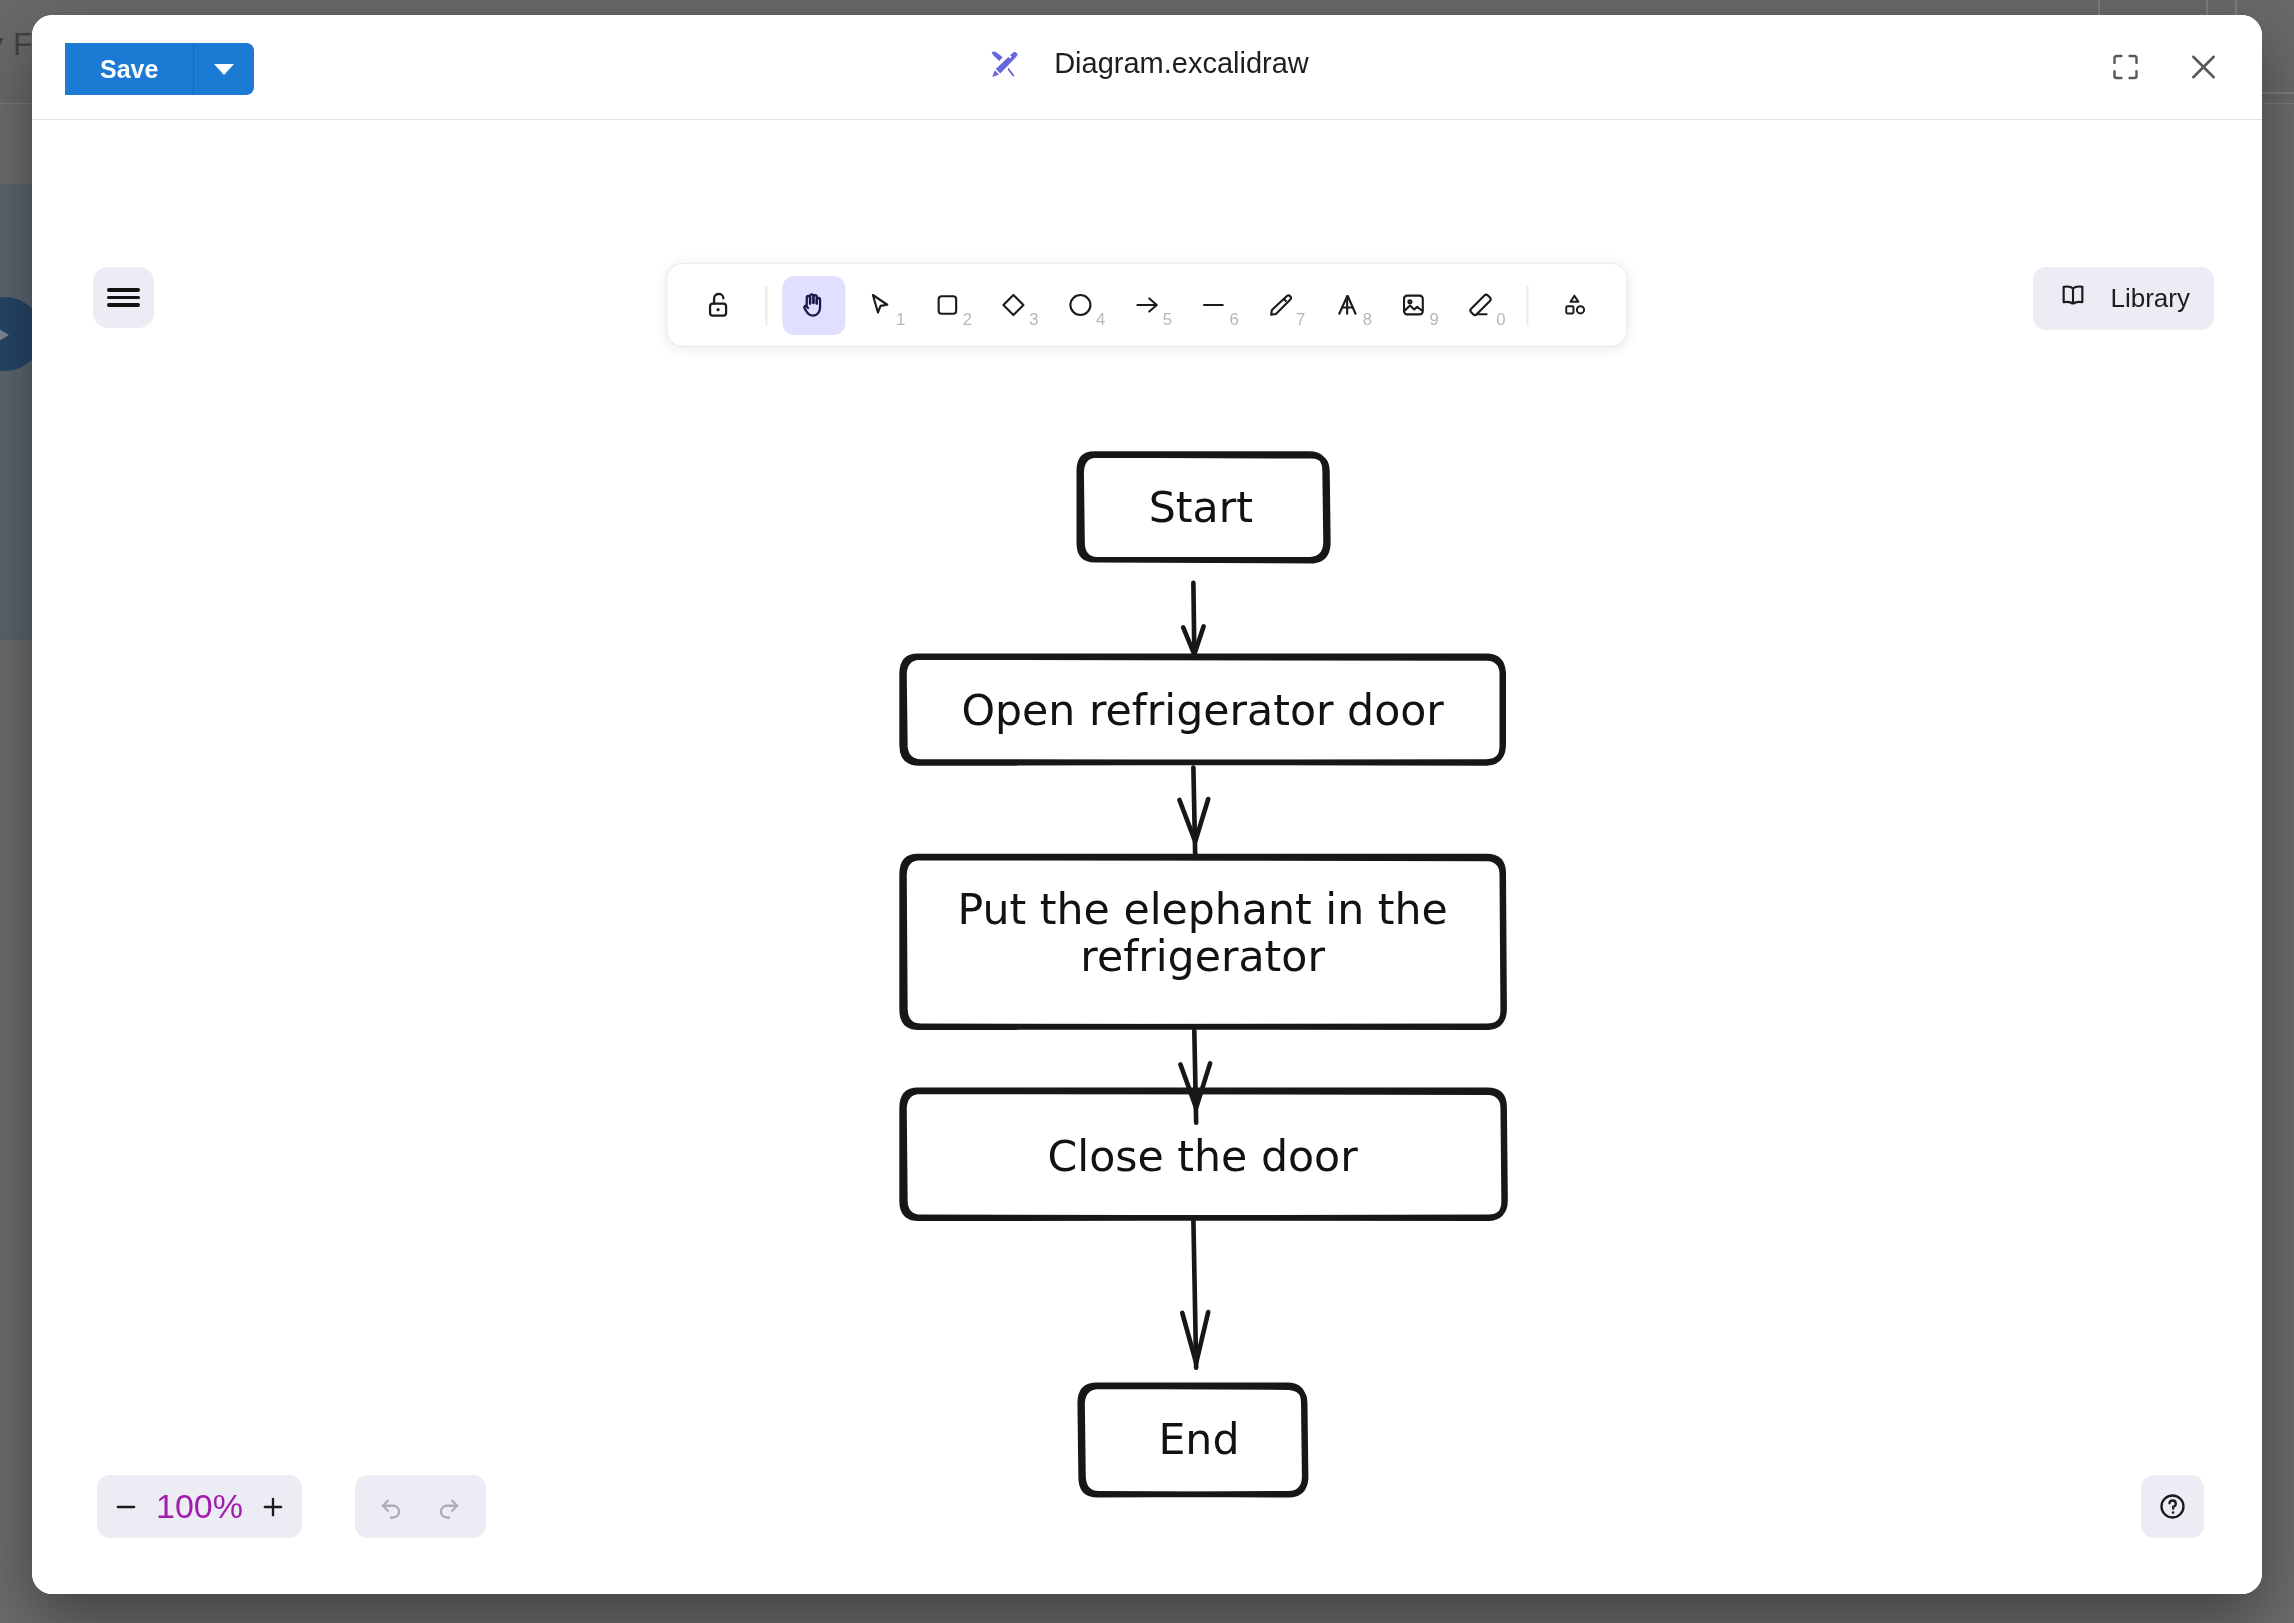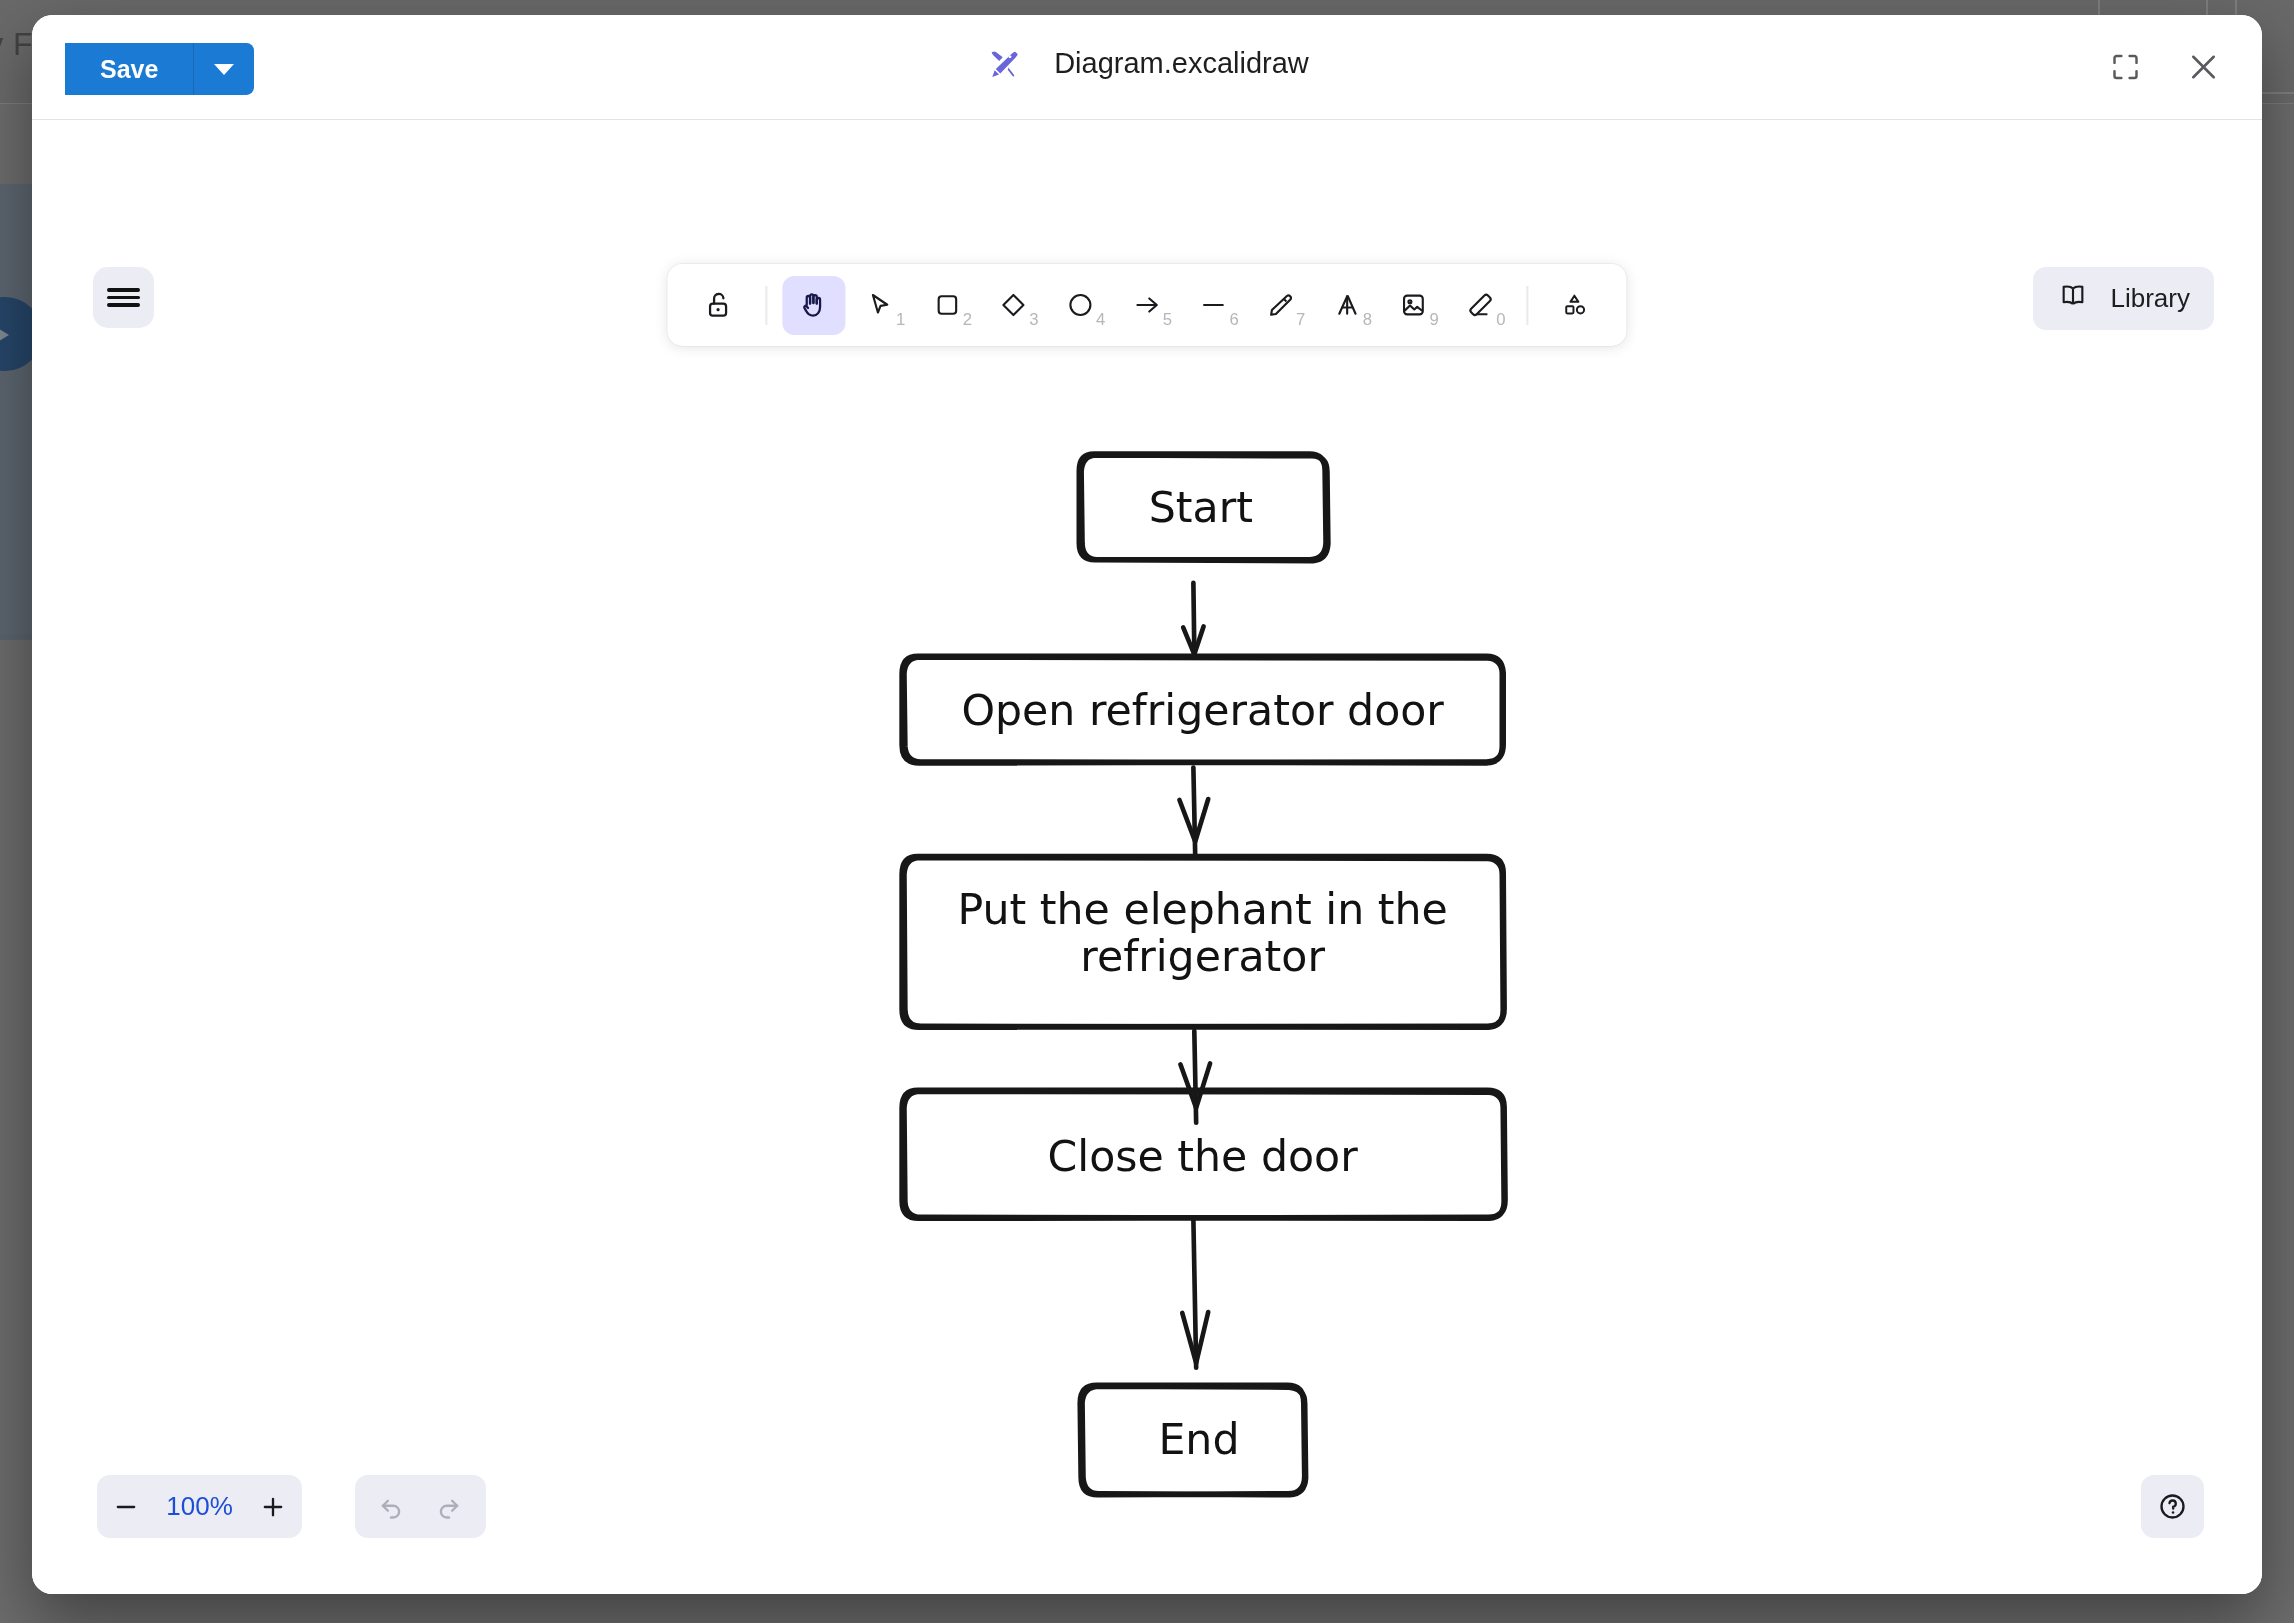--- a/index.html
+++ b/index.html
@@ -136,21 +136,21 @@
   .library-btn span { font-size:26px; color:#1e1e20; }
 
   
   .zoom-group {
     position:absolute; left:65px; bottom:56px;
     height:63px; background:#ececf4; border-radius:13px;
     display:flex; align-items:center;
   }
   .zoom-btn { width:58px; height:63px; display:flex; align-items:center;
               justify-content:center; cursor:pointer; }
-  .zoom-val { min-width:89px; text-align:center; font-size:26px; color:#1d4ed8; cursor:pointer; }
+  .zoom-val { min-width:89px; text-align:center; font-size:34px; color:#a21caf; cursor:pointer; }
   .history-group {
     position:absolute; left:323px; bottom:56px;
     height:63px; background:#ececf4; border-radius:13px;
     display:flex; align-items:center; padding:0 7.4px;
   }
   .hist-btn { width:58px; height:63px; display:flex; align-items:center;
               justify-content:center; cursor:pointer; }
   .help-btn {
     position:absolute; right:58px; bottom:56px;
     width:63px; height:63px; border-radius:13px; background:#ececf4;

